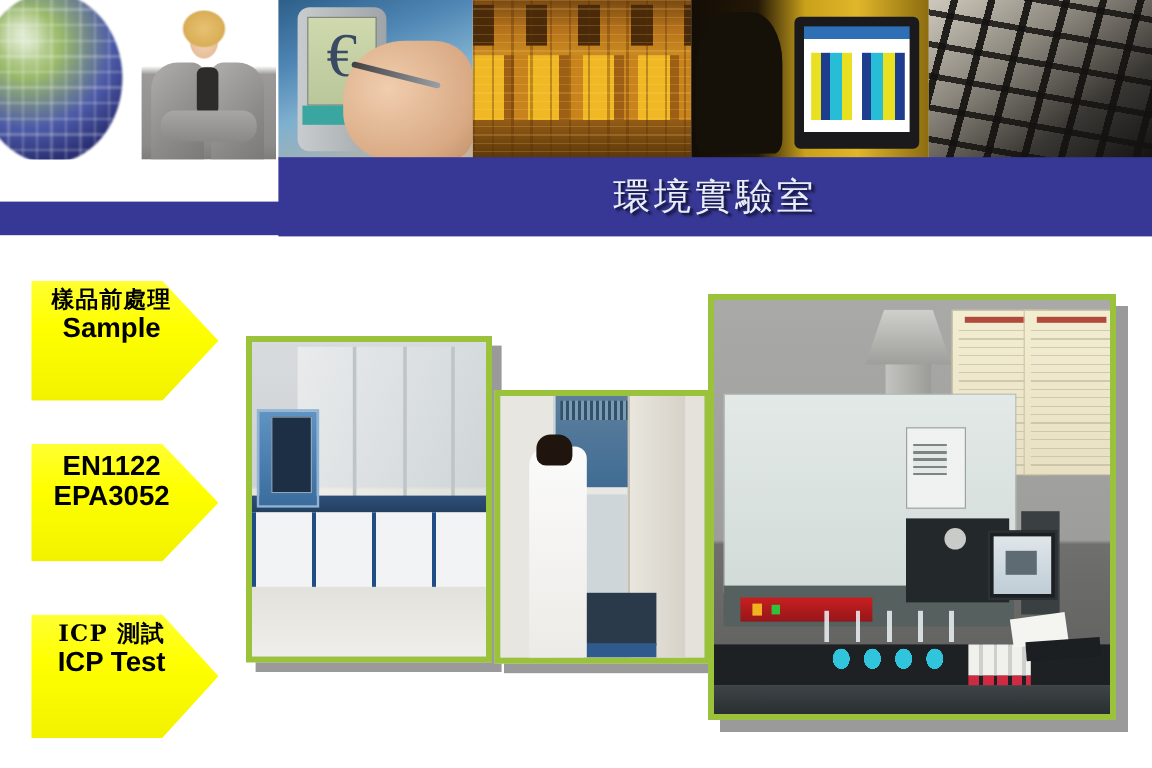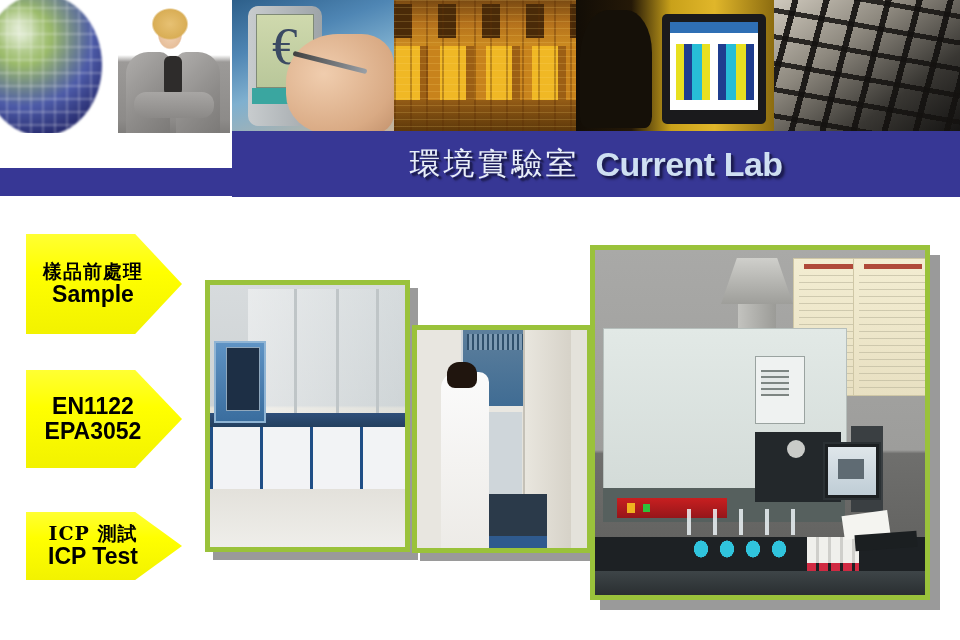--- a/index.html
+++ b/index.html
@@ -263,21 +263,20 @@
     width: 156px;
   }
   .arrow-shape {
     position: relative;
     width: 156px;
     background: linear-gradient(to bottom, #ffff33 0%, #ffff00 38%, #f2f200 100%);
     clip-path: polygon(0 0, 70% 0, 100% 50%, 70% 100%, 0 100%);
     display: flex;
     flex-direction: column;
     align-items: center;
-    justify-content: center;
     box-sizing: border-box;
     padding: 6px 28px 6px 6px;
   }
   .arrow-base {
     position: absolute;
     left: 4px;
     width: 148px;
     height: 13px;
     background: linear-gradient(to bottom, #cccc00, #a8a800);
     clip-path: polygon(0 0, 100% 0, 93% 100%, 7% 100%);
@@ -571,21 +570,20 @@
     <div class="strip-photo ph-keyboard">
       <div class="keys"></div>
     </div>
   </div>
 
   <div id="banner-left-bar"></div>
 
   <div id="title-banner">
     <div id="title-text">
       <span id="title-cn">環境實驗室</span>
-      <span id="title-en">Current Lab</span>
     </div>
   </div>
 </div>
 
 
 <div id="photo-bench-shadow" class="lab-photo-shadow"></div>
 <div id="photo-bench" class="lab-photo">
   <div class="wall"></div>
   <div class="glass"></div>
   <div class="mullion" style="left:84px"></div>
@@ -662,21 +660,21 @@
   <div class="arrow-shadow" style="left: 9px; top: 9px; width: 156px; height: 108px;"></div>
   <div class="arrow-shape" style="height: 98px;">
     <div class="arrow-line line-en">EN1122</div>
     <div class="arrow-line line-en">EPA3052</div>
   </div>
   <div class="arrow-base" style="top: 98px;"></div>
 </div>
 
 <div class="arrow-callout" id="callout-3">
   <div class="arrow-shadow" style="left: 9px; top: 9px; width: 156px; height: 90px;"></div>
-  <div class="arrow-shape" style="height: 68px;">
+  <div class="arrow-shape" style="height: 103px;">
     <div class="arrow-line line-cn">ICP 測試</div>
     <div class="arrow-line line-en">ICP Test</div>
   </div>
   <div class="arrow-base" style="top: 80px;"></div>
 </div>
 
 
 
 <domain>Document</domain>
 

